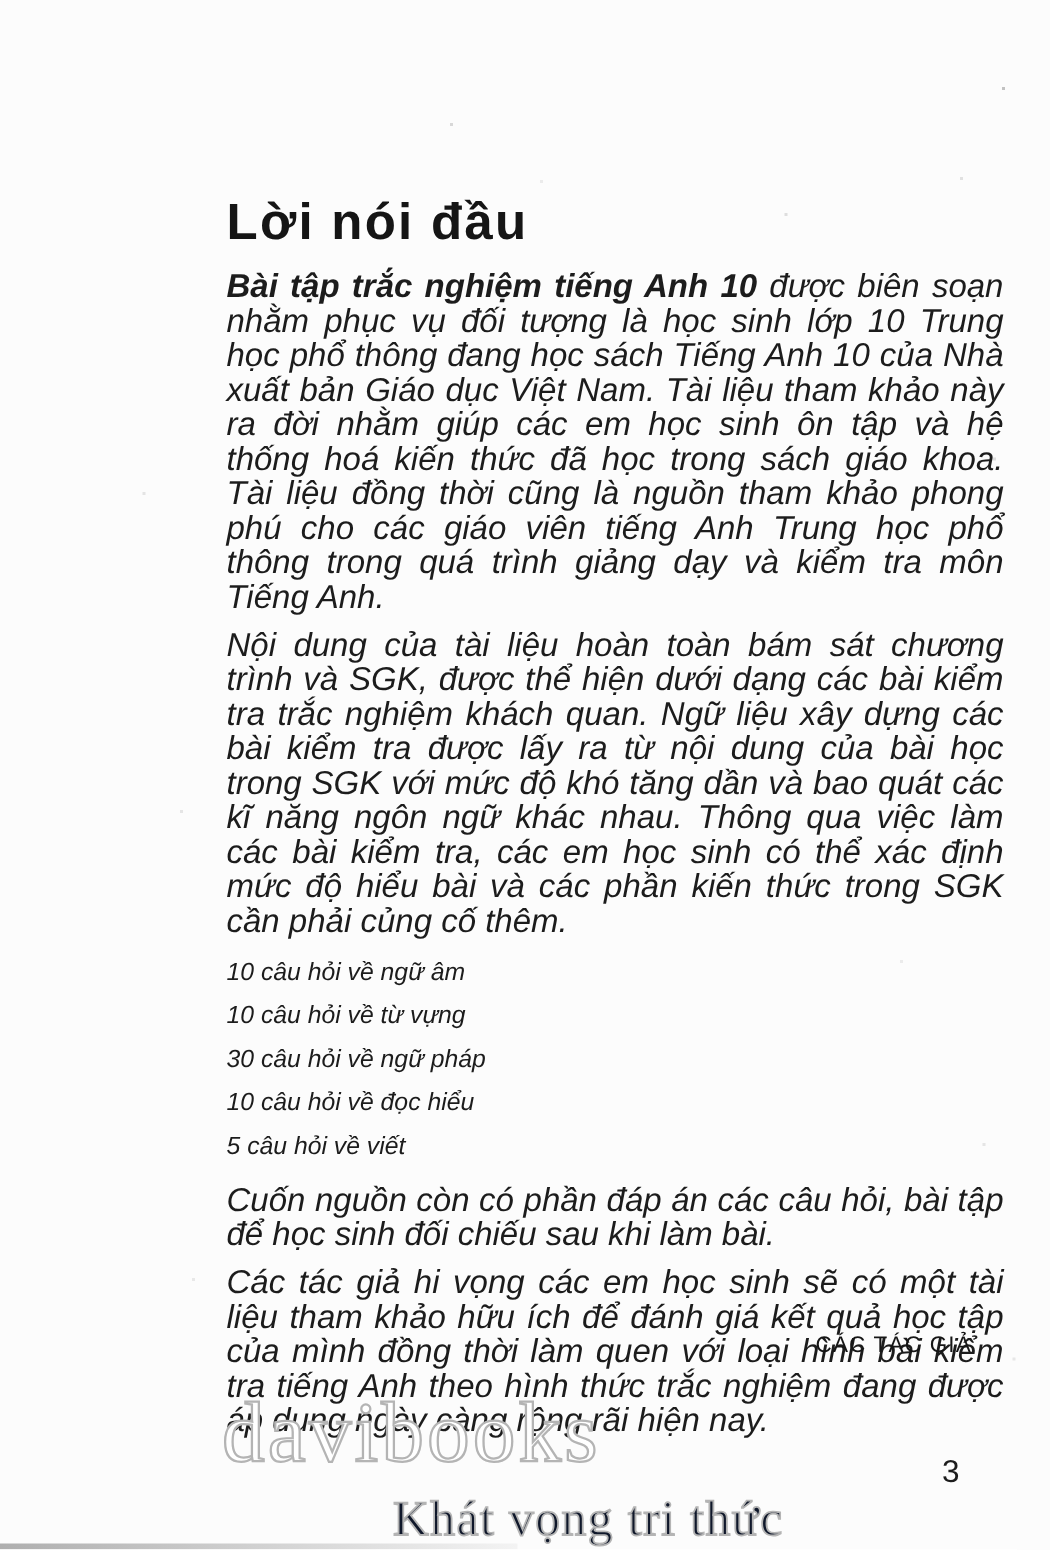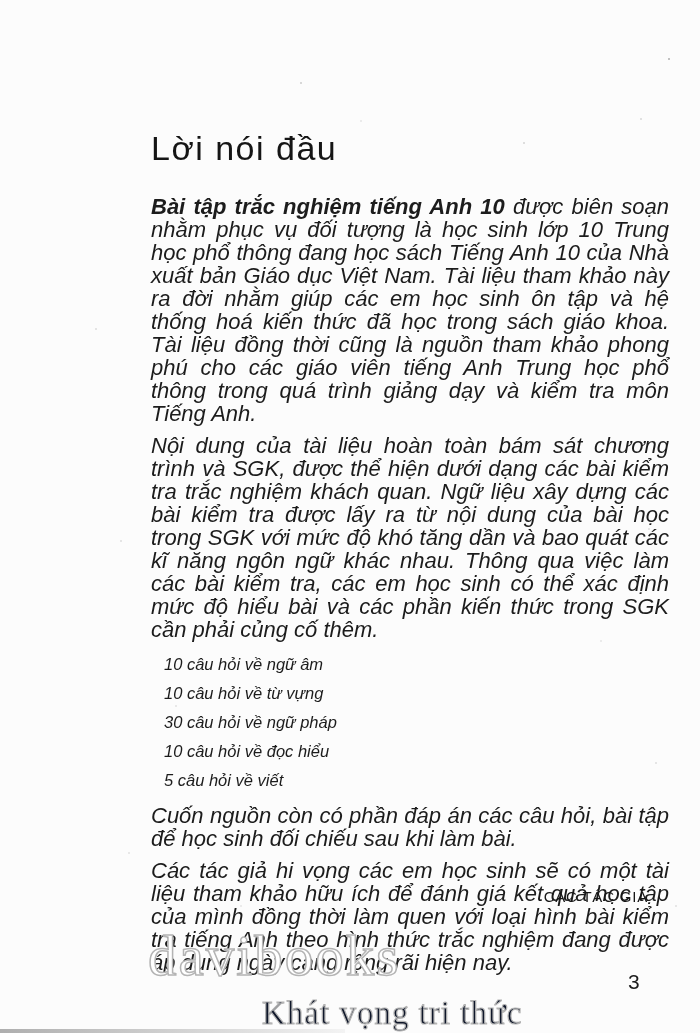--- a/index.html
+++ b/index.html
@@ -45,40 +45,40 @@
     width: 345px; height: 4px;
     background: linear-gradient(to right, rgba(80,80,80,.45), rgba(80,80,80,.05));
   }
   .content {
     position: absolute;
     left: 151px;
     top: 128px;
     width: 518px;
   }
   .preface-title {
-    margin: 0 0 27px 0;
+    margin: 0 0 11px 0;
     font-size: 34px;
     line-height: 40px;
-    font-weight: normal;
+    font-weight: bold;
     letter-spacing: 1.5px;
     color: #151515;
   }
   .para {
     margin: 0 0 9px 0;
     font-size: 22px;
     line-height: 23px;
     font-style: italic;
     text-align: justify;
     text-justify: inter-word;
   }
   .para .lead {
     font-weight: bold;
   }
   .count-list {
-    margin: 2px 0 9px 13px;
+    margin: 2px 0 9px 0;
   }
   .count-line {
     margin: 0;
     padding: 3px 0;
     font-size: 16.5px;
     line-height: 23px;
     font-style: italic;
     text-align: left;
   }
   .signature-row {

